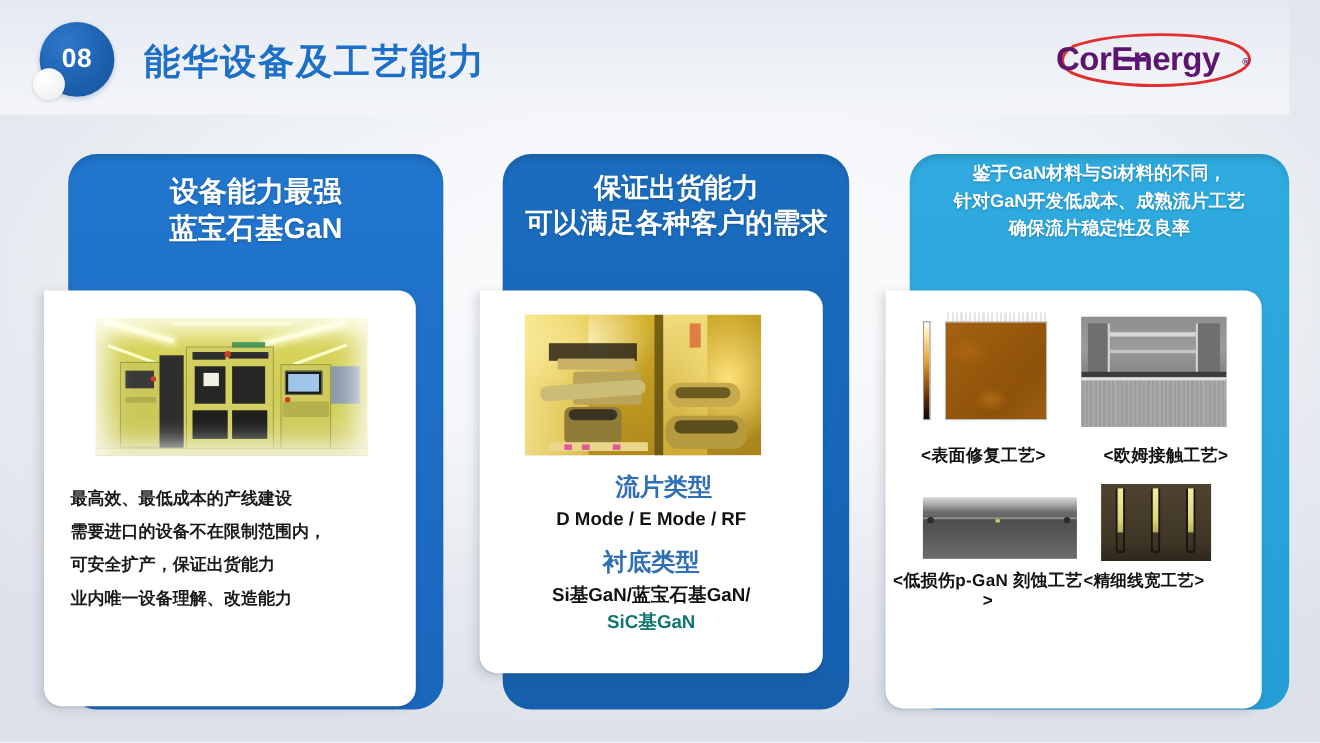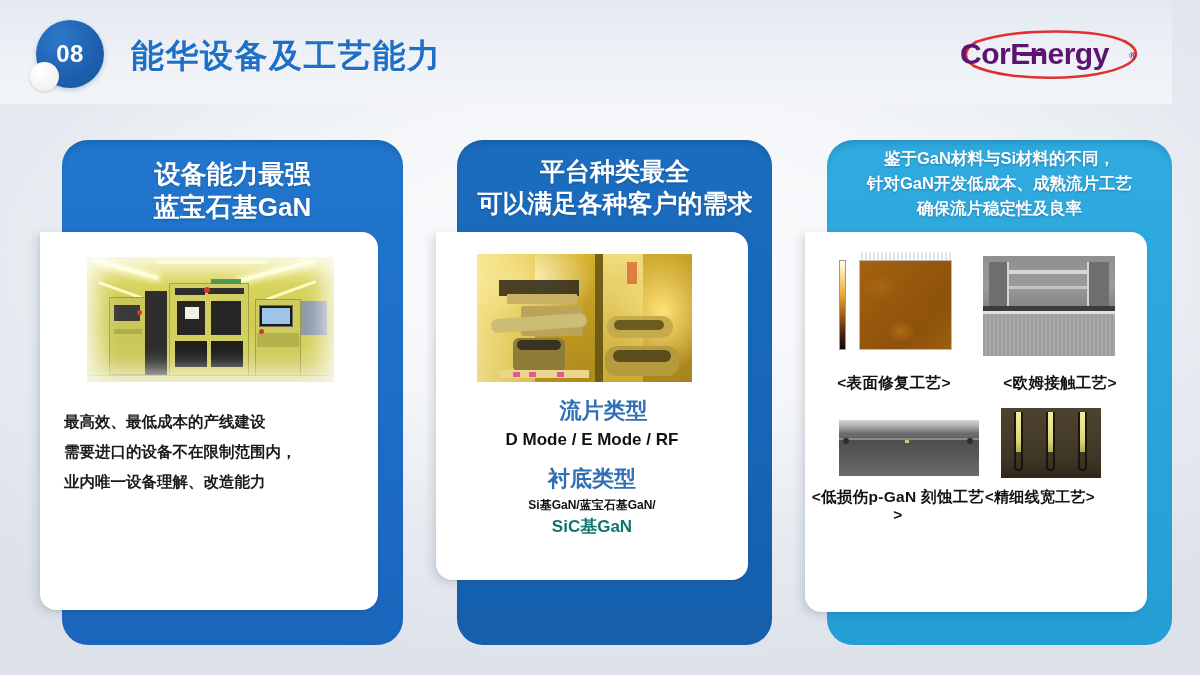--- a/index.html
+++ b/index.html
@@ -83,20 +83,21 @@
     color: #ffffff; font-weight: bold; text-align: center;
     text-shadow: 0 1px 2px rgba(10,45,85,.35);
     line-height: 1.28;
   }
 
   .whitecard {
     position: absolute;
     background: #ffffff;
     border-radius: 0 16px 16px 16px;
     box-shadow: -4px 3px 9px rgba(60,75,95,.17), 0 1px 2px rgba(0,0,0,.08);
+    margin-top: 32px;
   }
 
   .card-body {
     position: absolute;
     color: #1a1a1a;
     font-weight: bold;
   }
 
   
   .photo { position: absolute; overflow: hidden; }
@@ -247,33 +248,34 @@
           <div class="cr-obj" style="left:172px; top:72px; width:5px; height:5px; background:#cd3a28; border-radius:50%;"></div>
 
           <div class="cr-obj" style="left:0; top:118px; width:100%; height:7px; background:linear-gradient(180deg,#d6d36a,#c4c15a); border-top:1px solid #a9a648;"></div>
           <div class="cr-fade"></div>
         </div>
       </div>
 
       <div class="card-body" style="left:24px; top:175px; width:300px; font-size:15.5px; line-height:1.95;">
         <div>最高效、最低成本的产线建设</div>
         <div>需要进口的设备不在限制范围内，</div>
+        <div>可安全扩产，保证出货能力</div>
         <div>业内唯一设备理解、改造能力</div>
       </div>
     </div>
   </div>
 
   <div class="card-group">
 
     <div class="panel blue2" style="left:457px; top:140px; width:315px; height:505px;">
       <div class="panel-inner-shade"></div>
     </div>
 
     <div class="headline" style="left:450px; top:155px; width:330px; font-size:25px;">
-      <div>平台种类最全</div>
+      <div>保证出货能力</div>
       <div>可以满足各种客户的需求</div>
     </div>
 
     <div class="whitecard" style="left:436px; top:232px; width:312px; height:348px;">
 
       <div class="photo" style="left:41px; top:22px; width:215px; height:128px;">
         <div class="goldroom">
           <div class="gr-obj" style="left:0; top:0; width:58px; height:128px; background:linear-gradient(90deg,#fff2a8 0%, #e8cd54 100%); opacity:.75;"></div>
           <div class="gr-obj" style="left:118px; top:0; width:8px; height:128px; background:#5d4d12; opacity:.8;"></div>
           <div class="gr-obj" style="left:126px; top:0; width:40px; height:128px; background:linear-gradient(180deg,#fff1a0,#d9b83c); opacity:.7;"></div>
@@ -294,21 +296,21 @@
           <div class="gr-obj" style="left:80px; top:118px; width:7px; height:5px; background:#e05a9b;"></div>
         </div>
       </div>
 
       <div style="position:absolute; left:0; top:164px; width:312px; text-align:center;">
 
         <div style="font-size:22px; font-weight:bold; color:#2f6fb5; line-height:1.35;padding-left:23px;">流片类型</div>
         <div style="font-size:17px; font-weight:bold; color:#111; margin-top:4px;">D Mode / E Mode / RF</div>
 
         <div style="font-size:22px; font-weight:bold; color:#2f6fb5; margin-top:14px; line-height:1.35;">衬底类型</div>
-        <div style="font-size:12px; font-weight:bold; color:#111; margin-top:4px; line-height:1.45;">Si基GaN/蓝宝石基GaN/</div>
+        <div style="font-size:17px; font-weight:bold; color:#111; margin-top:4px; line-height:1.45;">Si基GaN/蓝宝石基GaN/</div>
         <div style="font-size:17px; font-weight:bold; color:#0f766e; line-height:1.45;">SiC基GaN</div>
       </div>
     </div>
   </div>
 
   <div class="card-group">
 
     <div class="panel cyan" style="left:827px; top:140px; width:345px; height:505px;">
       <div class="panel-inner-shade"></div>
     </div>

